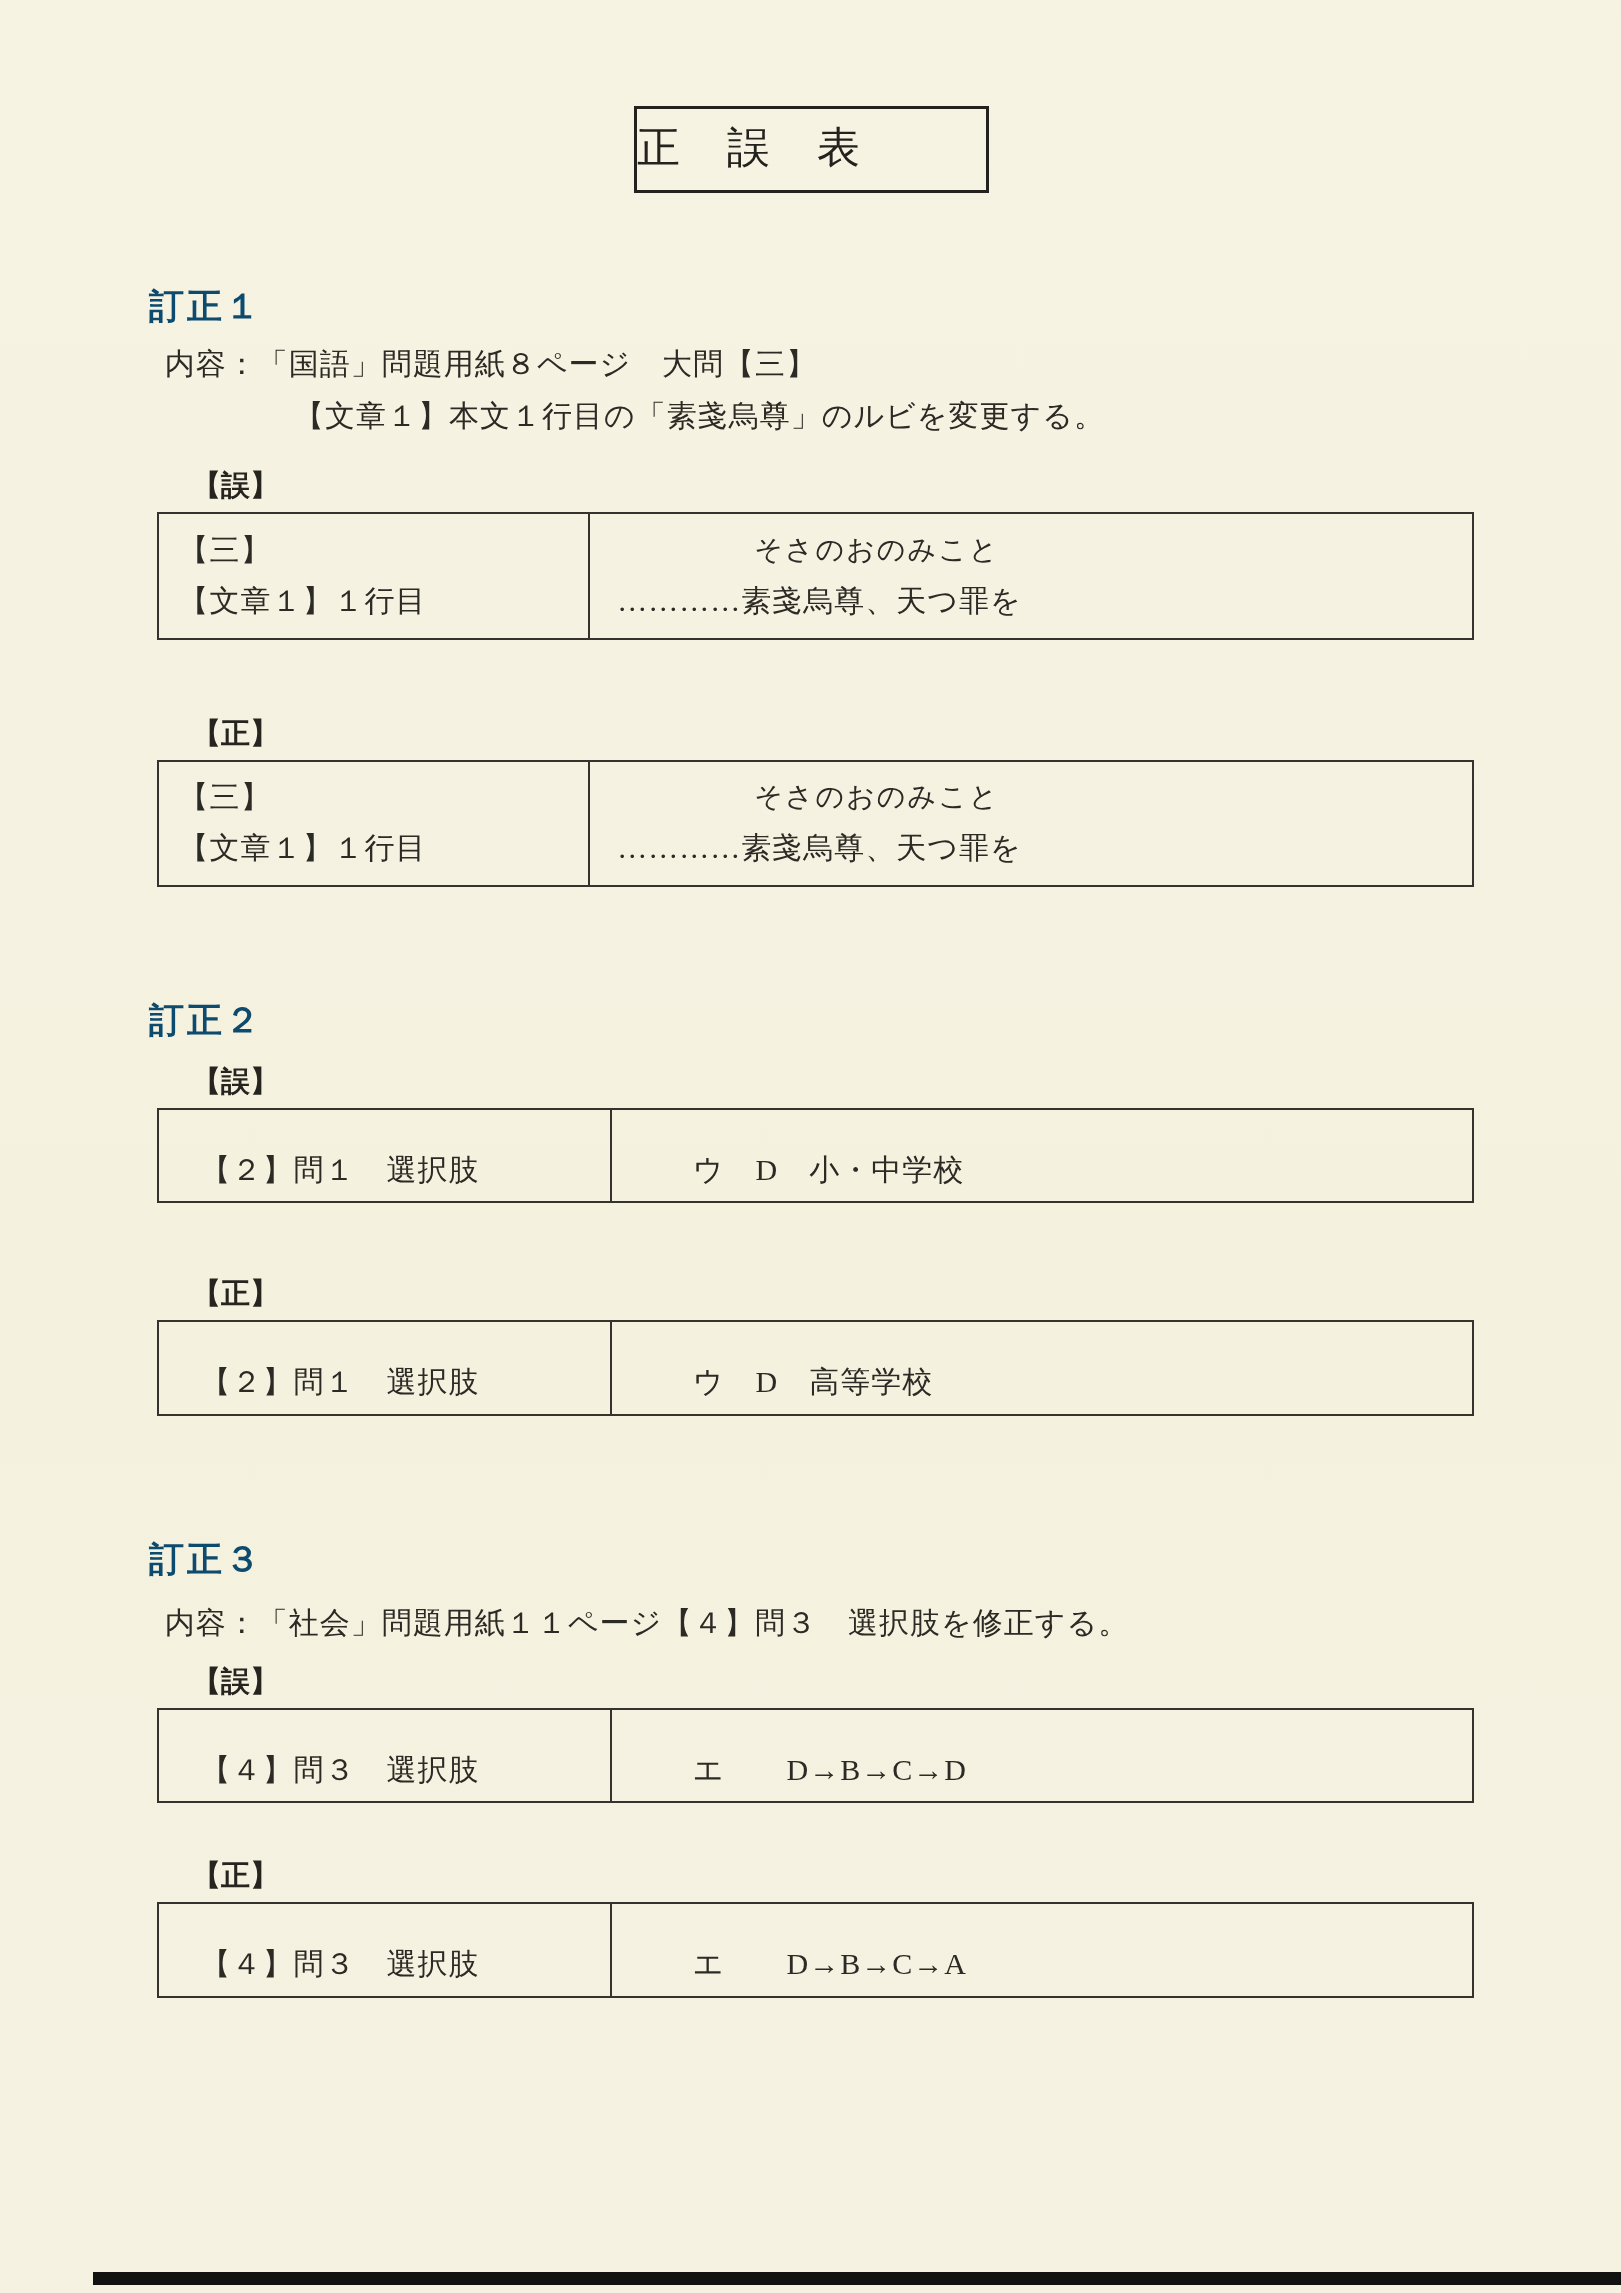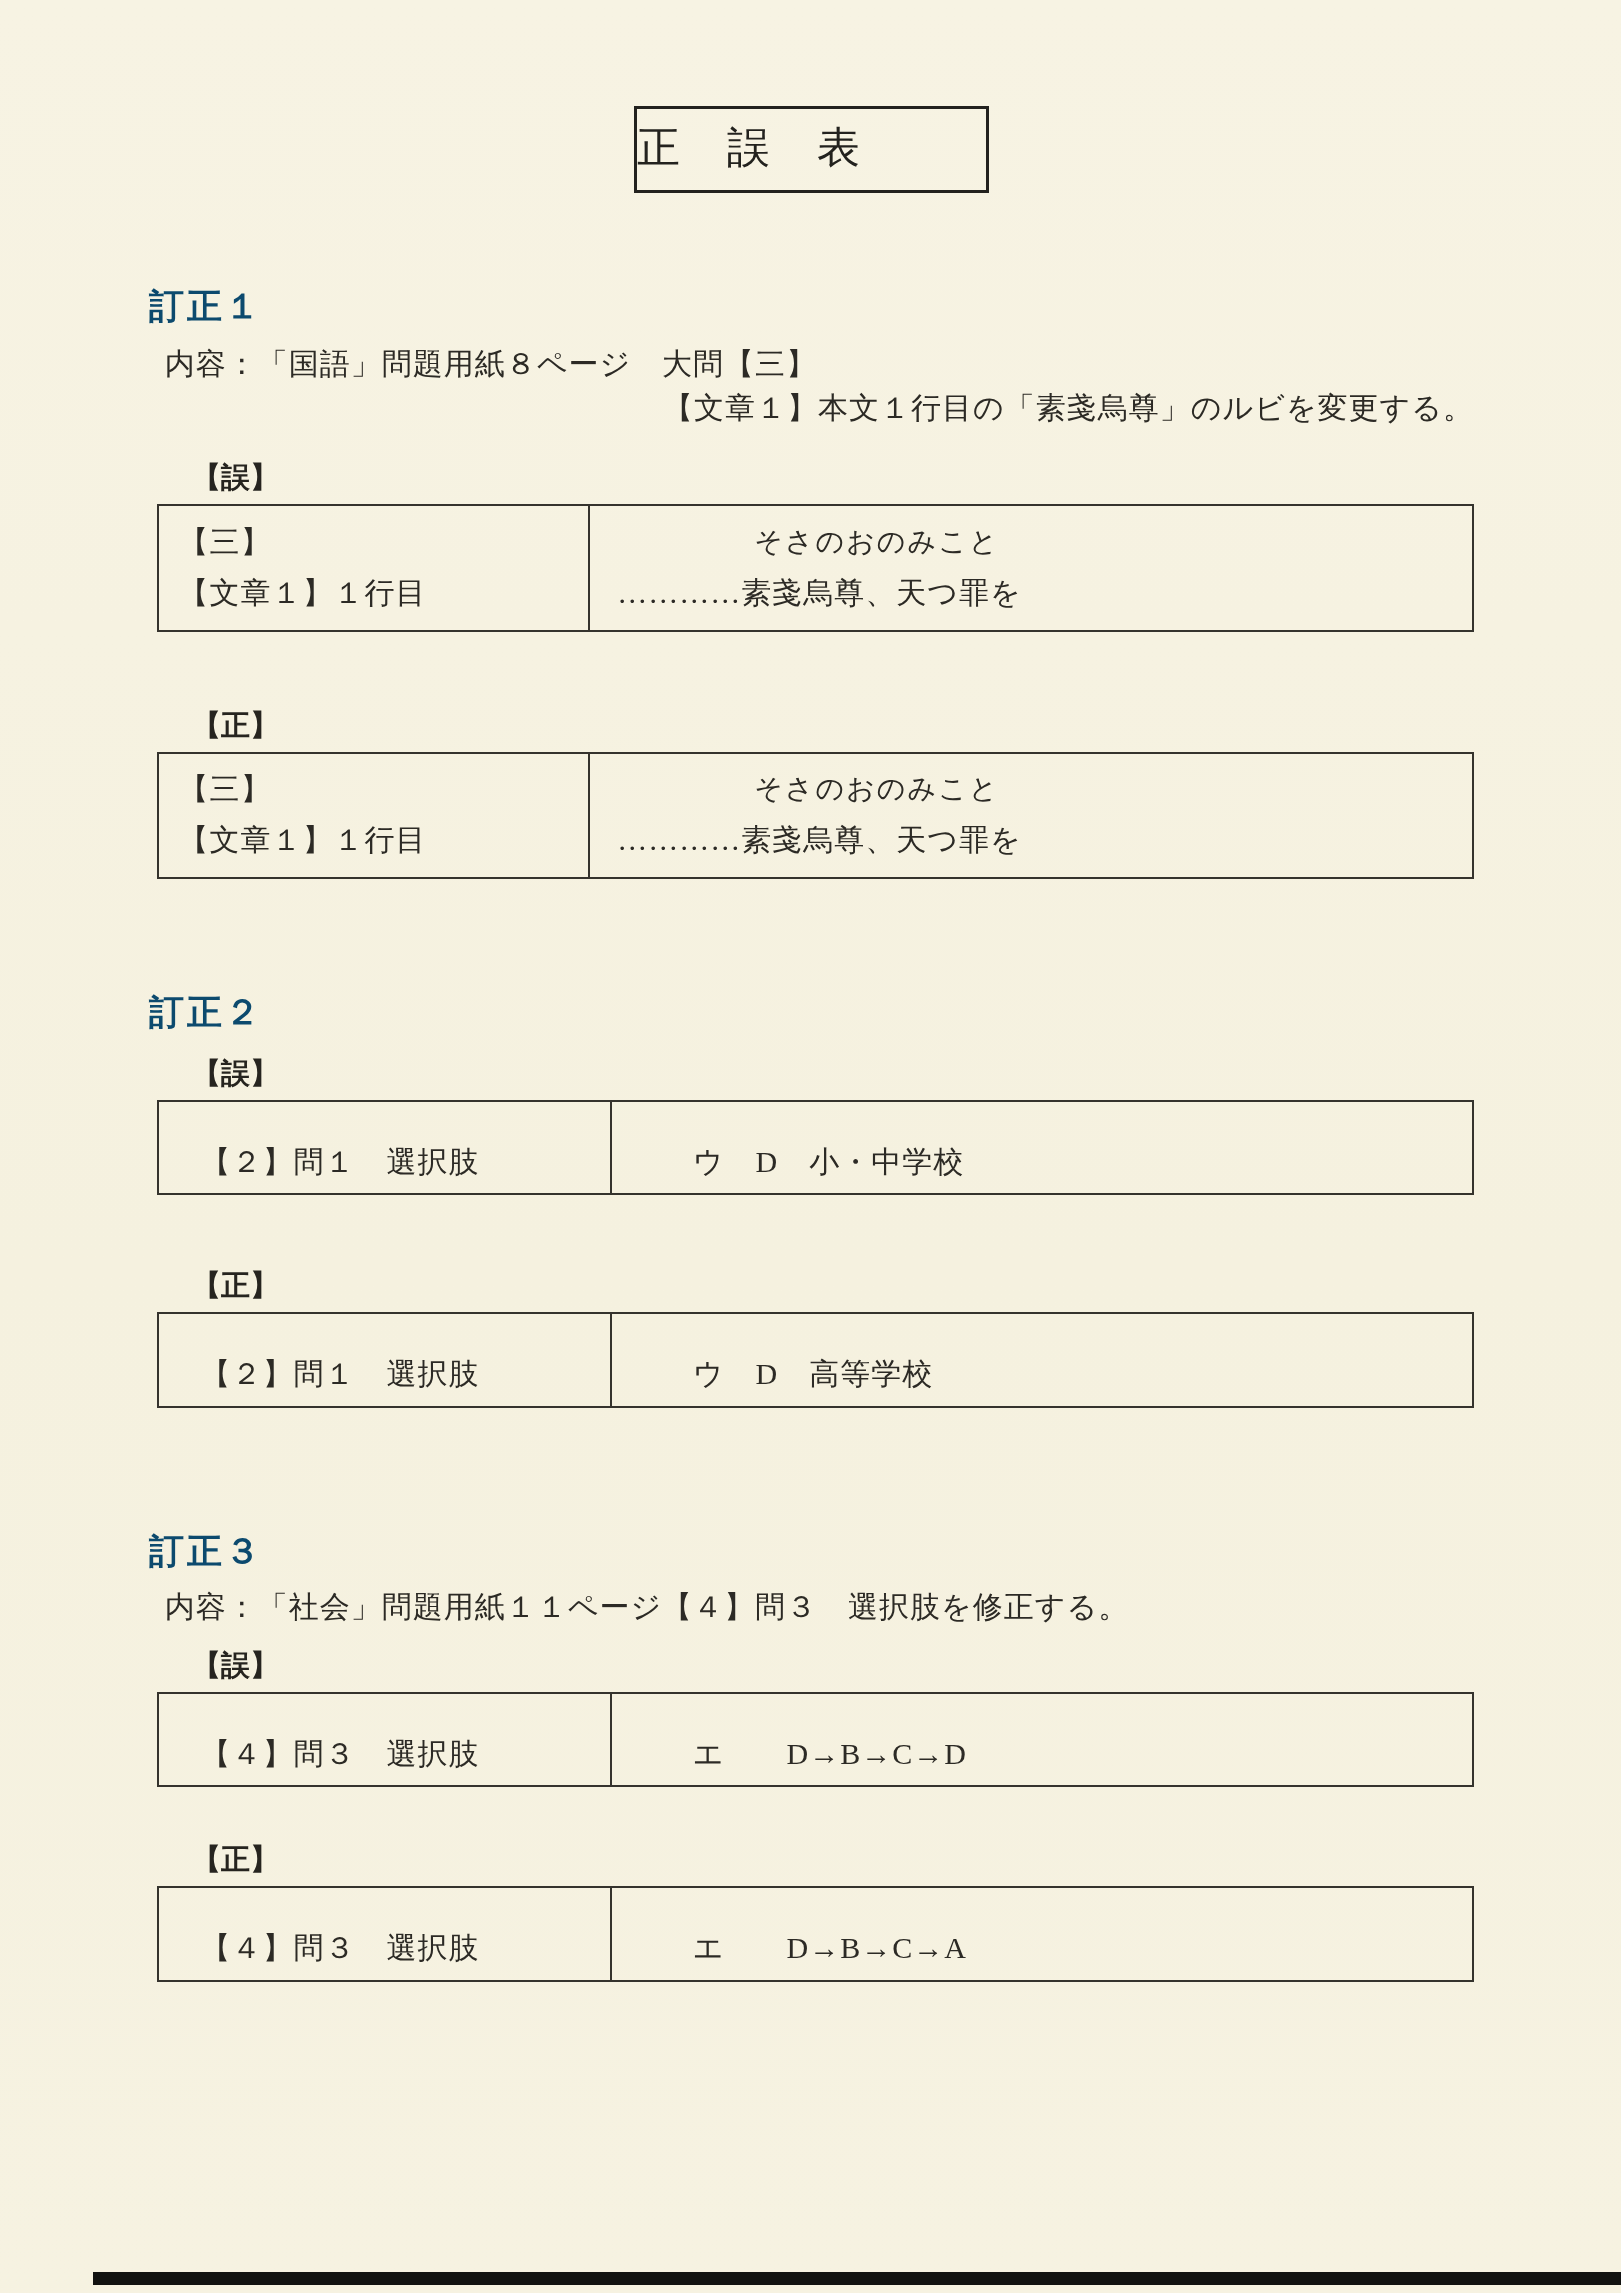--- a/index.html
+++ b/index.html
@@ -56,35 +56,35 @@
   .tbl-2line .cell div { line-height:51px; }
   .ruby-line { font-size:28px; margin-left:137px; letter-spacing:2px; }
   .body-line { letter-spacing:1px; }
 
   .tbl-1line .cell { padding-top:39px; line-height:41px;margin-left:22px; }
   .tbl-1line .cell.right { padding-left:59px; }
 
   
   .h1 { margin-top:90px; }
   .c1 { margin-top:13.7px; }
-  .d1 { margin-top:3px;text-align:right; }
+  .d1 { margin-top:11px; }
   .m1e { margin-top:29px; }
   .t1e { margin-top:5.9px; }
   .m1c { margin-top:74px; }
   .t1c { margin-top:5.9px; }
 
   .h2 { margin-top:110px; }
   .c2 { margin-top:13.7px; }
   .m2e { margin-top:17.6px; }
   .t2e { margin-top:5.9px; }
   .m2c { margin-top:71px; }
   .t2c { margin-top:5.9px; }
 
   .h3 { margin-top:120px; }
-  .c3 { margin-top:12px; }
+  .c3 { margin-top:20px; }
   .m3e { margin-top:17.6px; }
   .t3e { margin-top:5.9px; }
   .m3c { margin-top:53px; }
   .t3c { margin-top:5.9px; }
 
   .scan-edge {
     position:absolute;
     left:93px; right:0; bottom:8.8px;
     height:13.7px;
     background:#121210;

